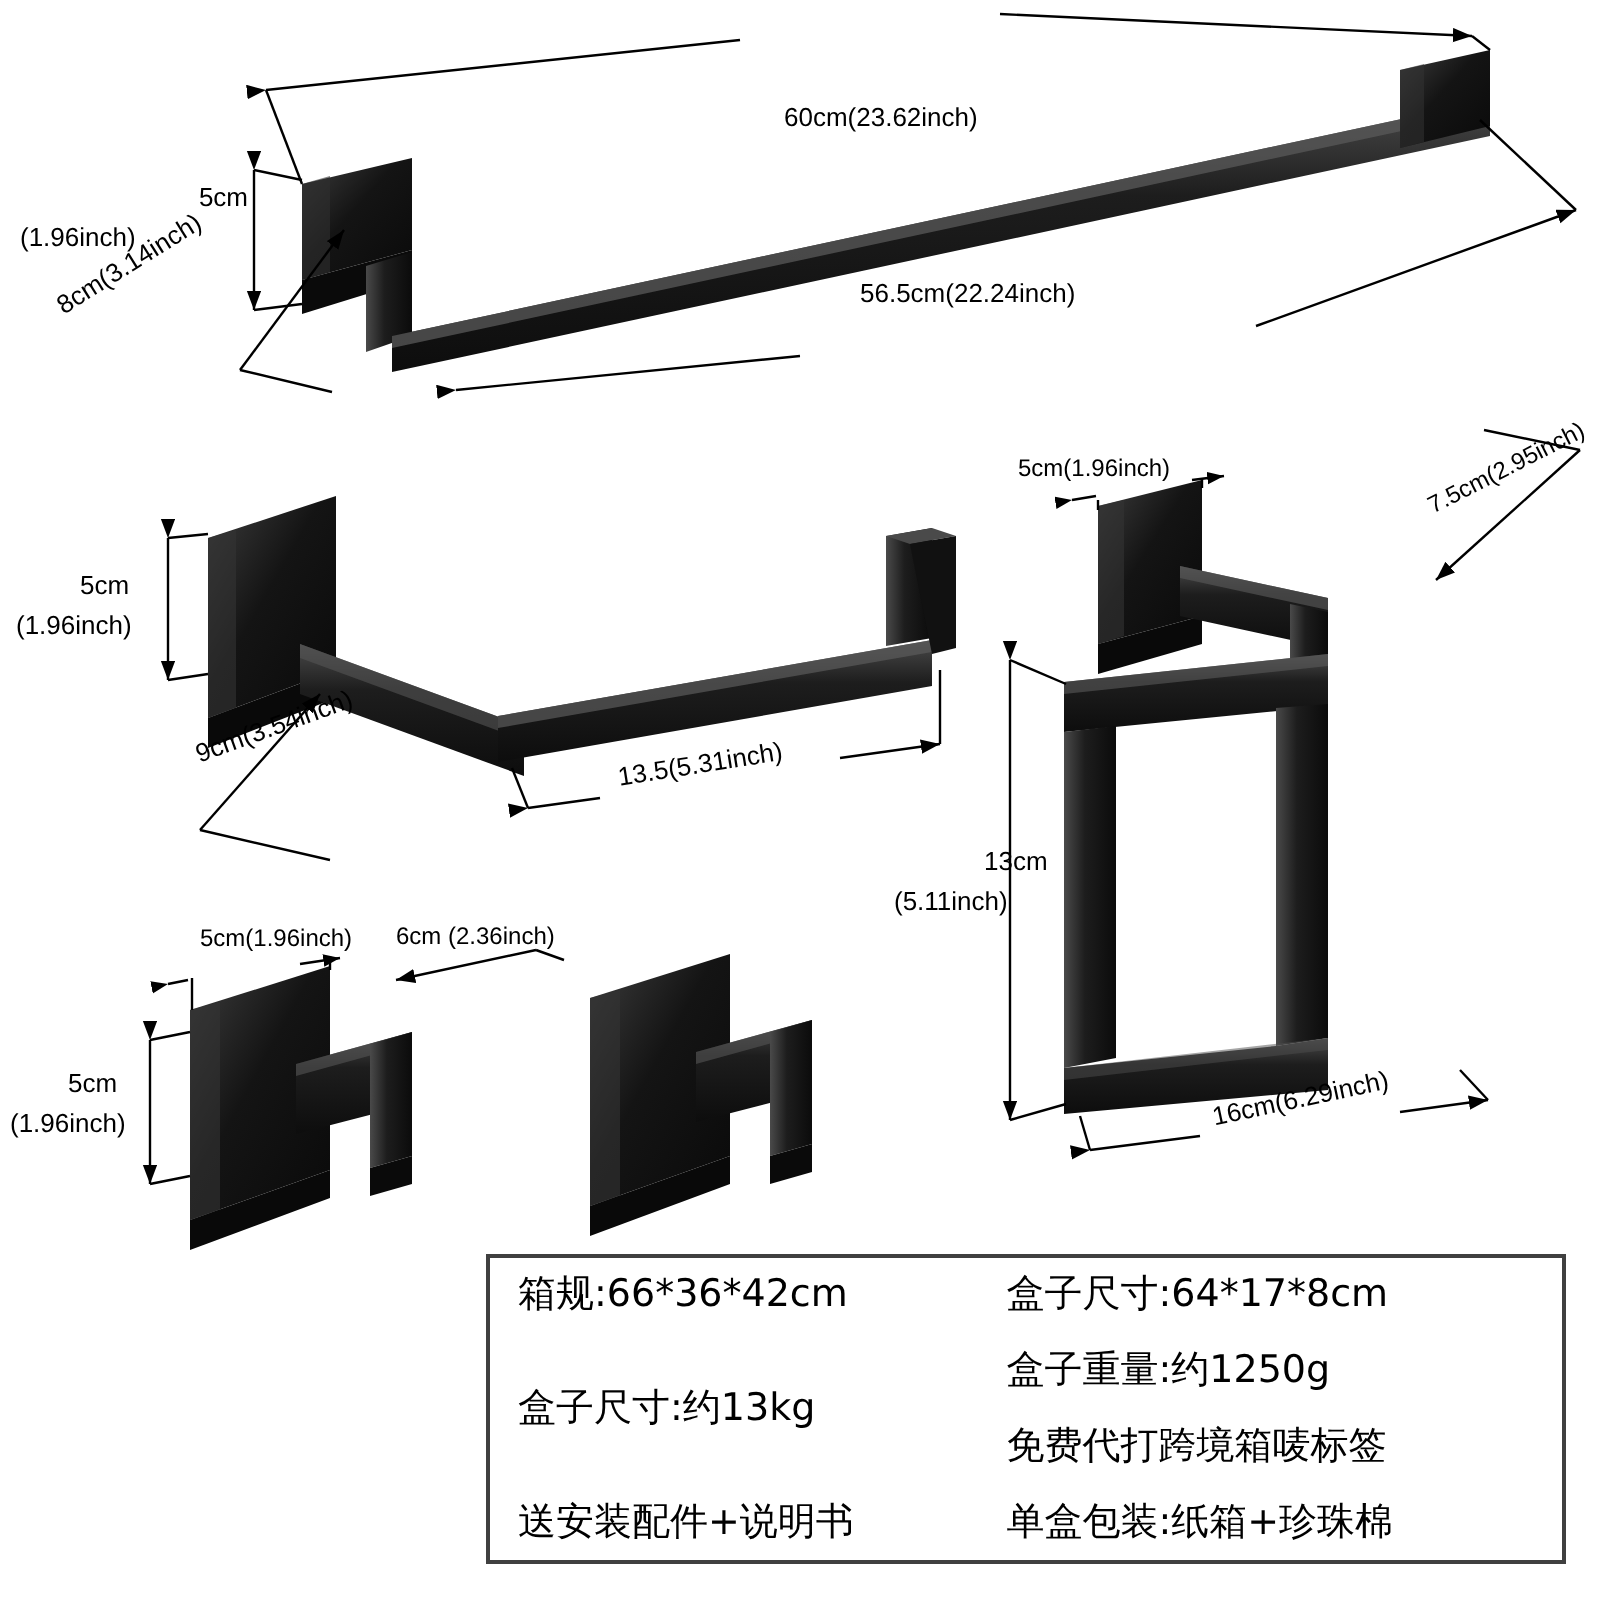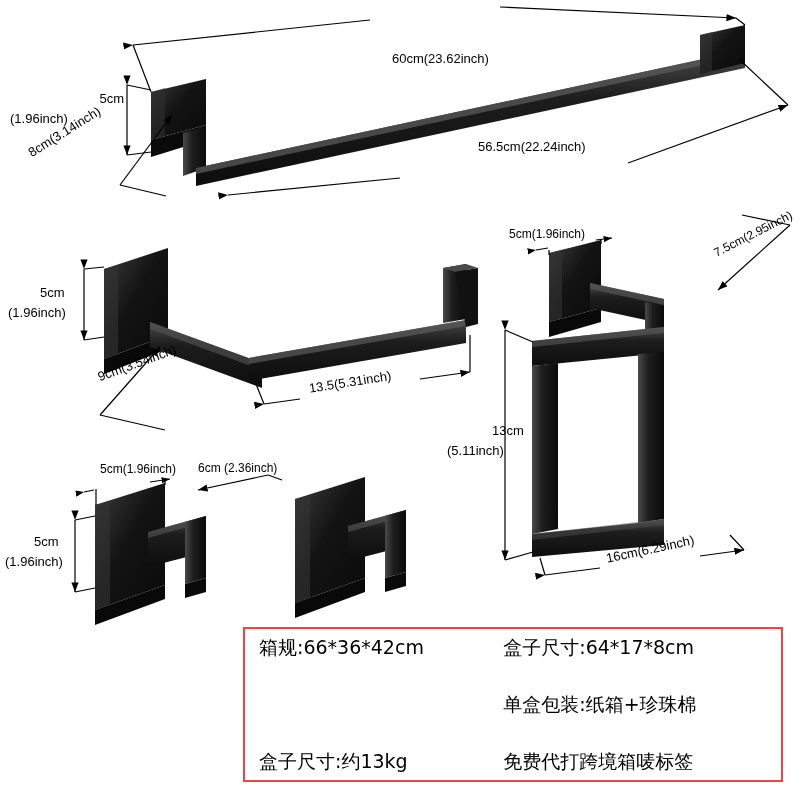--- a/index.html
+++ b/index.html
@@ -39,21 +39,21 @@
   .rot-75 { transform: rotate(-27deg); transform-origin: left top; }
   .rot-135 { transform: rotate(-12deg); transform-origin: left top; }
   .rot-6 { transform: rotate(-9deg); transform-origin: left top; }
   
   #specbox {
     position: absolute;
     left: 243px;
     top: 627px;
     width: 540px;
     height: 155px;
-    border: 2px solid #ef4444;
+    border: 2px solid #404040;
     box-sizing: border-box;
     display: flex;
     padding: 8px 14px 8px 14px;
   }
   #specbox .col {
     display: flex;
     flex-direction: column;
     justify-content: space-between;
   }
   #specbox .col.left { width: 250px; }
@@ -235,21 +235,21 @@
     </g>
   </svg>
 
   <div class="dimtext" style="left:392px; top:8px;margin-top:44px;">60cm(23.62inch)</div>
 
   <div class="dimtext" style="left:84px; top:92px; text-align:right; width:40px;">5cm</div>
   <div class="dimtext" style="left:10px; top:112px;">(1.96inch)</div>
 
   <div class="dimtext rot-8" style="left:26px; top:148px;">8cm(3.14inch)</div>
 
-  <div class="dimtext" style="left:430px; top:140px;margin-left:48px;">56.5cm(22.24inch)</div>
+  <div class="dimtext" style="left:430px; top:140px;">56.5cm(22.24inch)</div>
 
   <div class="dimtext" style="left:40px; top:286px;">5cm</div>
   <div class="dimtext" style="left:8px; top:306px;">(1.96inch)</div>
 
   <div class="dimtext rot-9" style="left:96px; top:371px;">9cm(3.54inch)</div>
 
   <div class="dimtext rot-6" style="left:308px; top:382px;">13.5(5.31inch)</div>
 
   <div class="dimtext small" style="left:509px; top:228px;">5cm(1.96inch)</div>
 
@@ -264,21 +264,23 @@
 
   <div class="dimtext small" style="left:198px; top:462px;text-align:center;">6cm (2.36inch)</div>
 
   <div class="dimtext" style="left:34px; top:535px;">5cm</div>
   <div class="dimtext" style="left:5px; top:555px;">(1.96inch)</div>
 
   <div id="specbox">
     <div class="col left">
       <div class="specline">箱规:66*36*42cm</div>
       <div class="specline">盒子尺寸:约13kg</div>
+      <div class="specline">送安装配件+说明书</div>
     </div>
     <div class="col right">
       <div class="specline">盒子尺寸:64*17*8cm</div>
+      <div class="specline">盒子重量:约1250g</div>
+      <div class="specline">免费代打跨境箱唛标签</div>
       <div class="specline">单盒包装:纸箱+珍珠棉</div>
-      <div class="specline">免费代打跨境箱唛标签</div>
     </div>
   </div>
 
 </div>
 
 </body></html>

